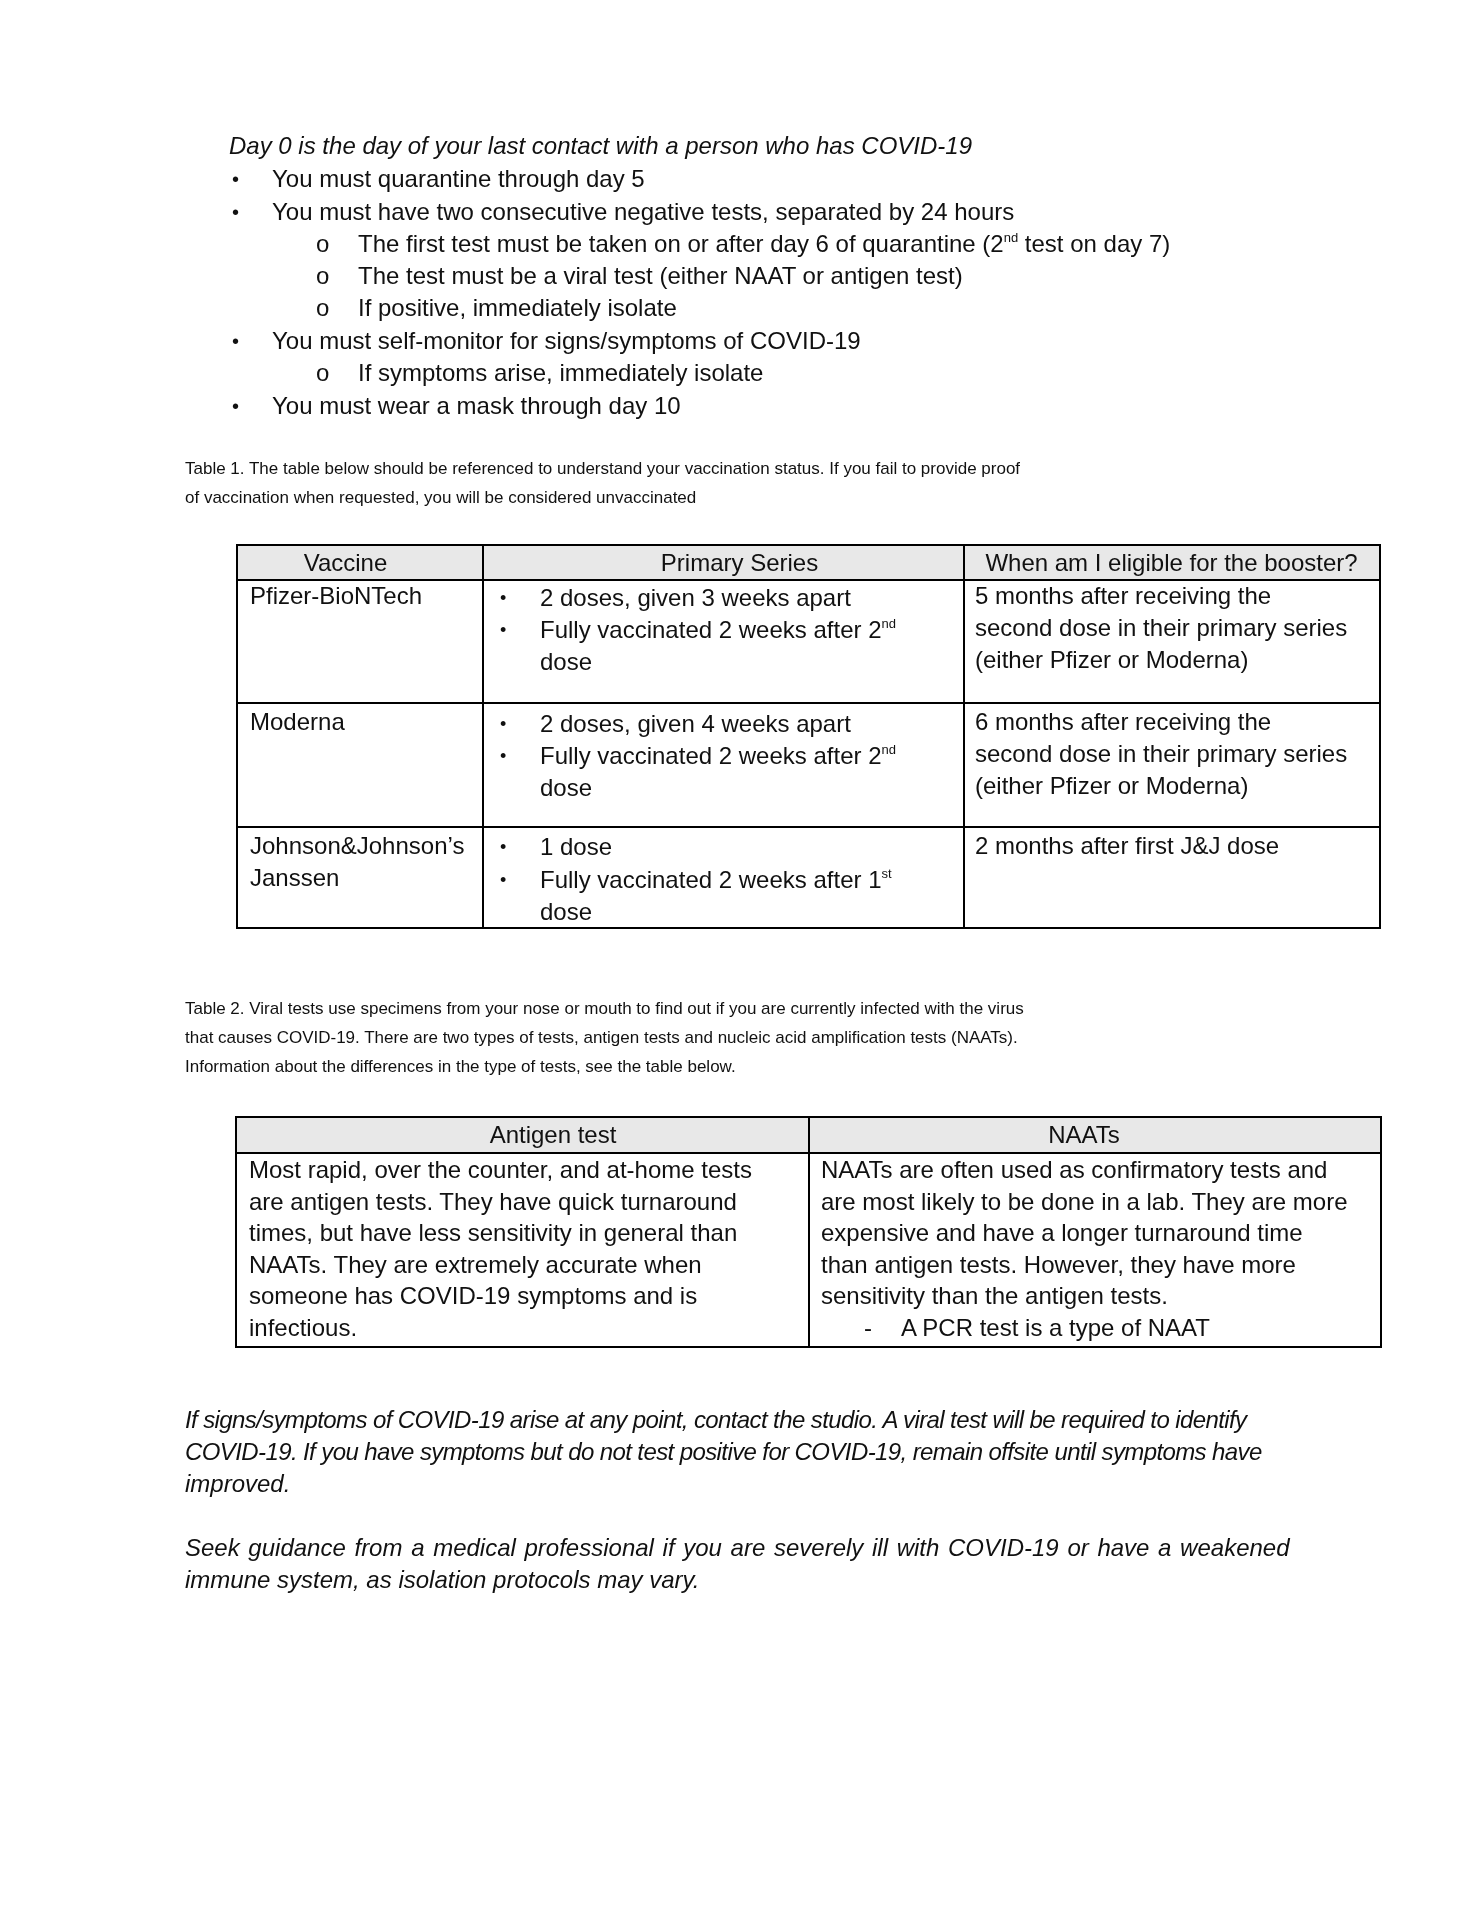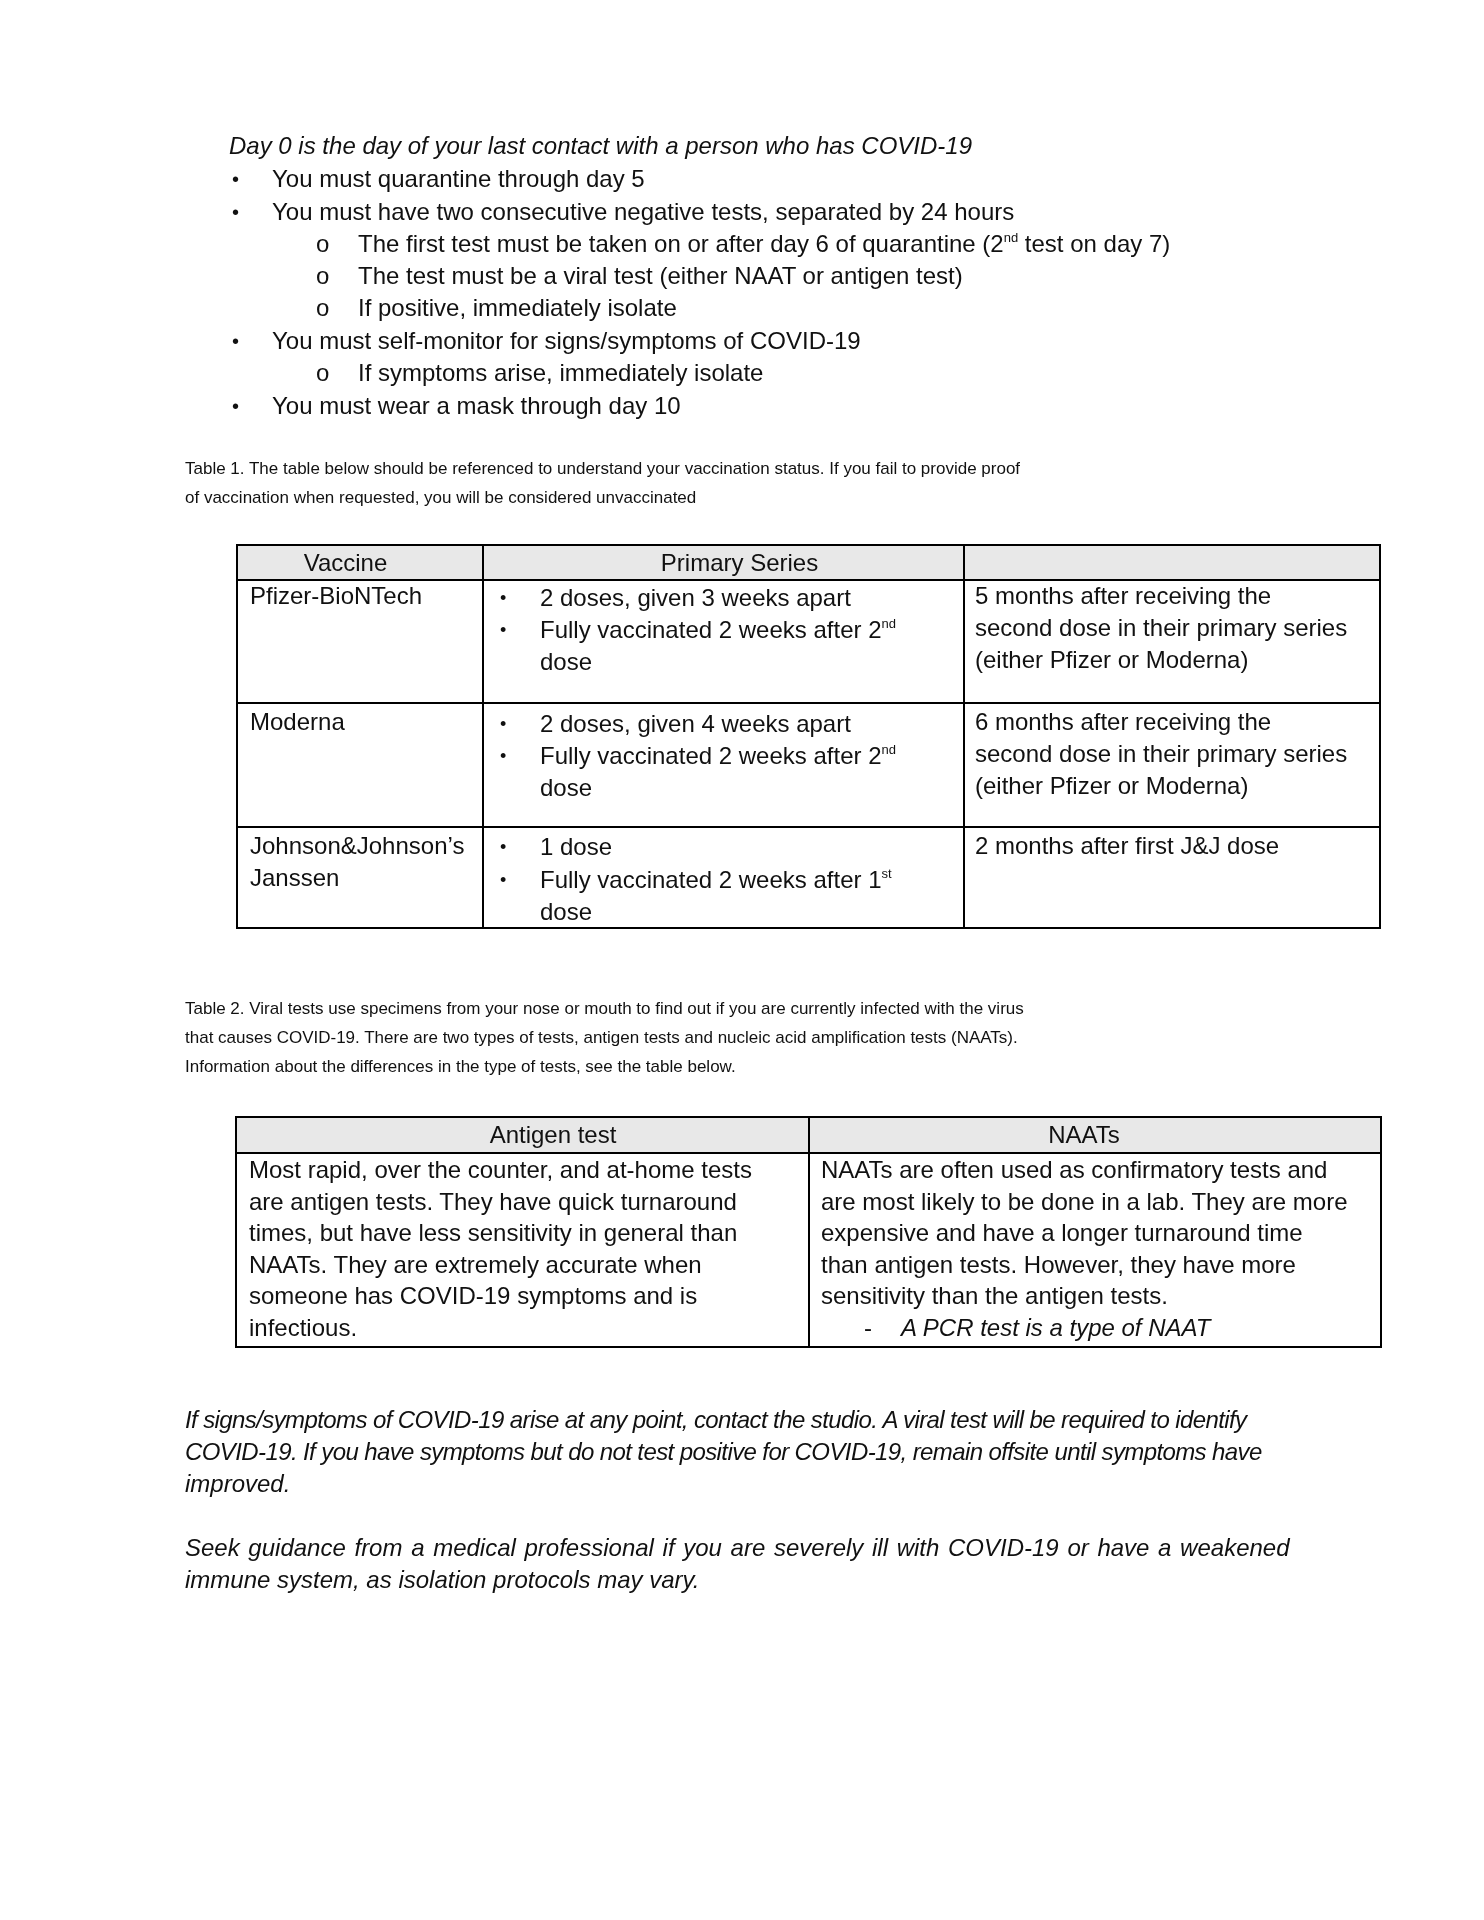--- a/index.html
+++ b/index.html
@@ -68,20 +68,21 @@
   <div class="line" style="left:272px; top:390px;">You must wear a mask through day 10</div>
 </div>
 
 <div class="caption" style="left:185px; top:454px;">Table 1. The table below should be referenced to understand your vaccination status. If you fail to provide proof</div>
 <div class="caption" style="left:185px; top:483px;">of vaccination when requested, you will be considered unvaccinated</div>
 
 <div class="t1">
   <div class="hdr">
     <div class="hdr-text" style="left:0; width:215px;">Vaccine</div>
     <div class="hdr-text" style="left:245px; width:481px;padding-left:16px;">Primary Series</div>
+    <div class="hdr-text" style="left:726px; width:415px;">When am I eligible for the booster?</div>
   </div>
   <div class="vline" style="left:244px;"></div>
   <div class="vline" style="left:725px;"></div>
   <div class="hline" style="top:156px;"></div>
   <div class="hline" style="top:280px;"></div>
 
   <div>
     <div class="cell-text" style="left:12px; top:34px;">Pfizer-BioNTech</div>
     <span class="li-dot" style="left:262px; top:36px;">•</span>
     <div class="cell-text" style="left:302px; top:36px;">2 doses, given 3 weeks apart</div>
@@ -137,21 +138,21 @@
     <div class="cell-text" style="left:12px; top:193.5px;">infectious.</div>
   </div>
 
   <div>
     <div class="cell-text" style="left:584px; top:36px;">NAATs are often used as confirmatory tests and</div>
     <div class="cell-text" style="left:584px; top:67.5px;">are most likely to be done in a lab. They are more</div>
     <div class="cell-text" style="left:584px; top:99px;">expensive and have a longer turnaround time</div>
     <div class="cell-text" style="left:584px; top:130.5px;">than antigen tests. However, they have more</div>
     <div class="cell-text" style="left:584px; top:162px;">sensitivity than the antigen tests.</div>
     <span class="cell-text" style="left:627px; top:193.5px;">-</span>
-    <div class="cell-text" style="left:664px; top:193.5px;font-style:italic;">A PCR test is a type of NAAT</div>
+    <div class="cell-text" style="left:664px; top:193.5px;">A PCR test is a type of NAAT</div>
   </div>
 </div>
 
 <div>
   <div class="closing" style="left:185px; top:1404px; letter-spacing:-0.6px;">If signs/symptoms of COVID-19 arise at any point, contact the studio. A viral test will be required to identify</div>
   <div class="closing" style="left:185px; top:1436px; letter-spacing:-0.6px;">COVID-19. If you have symptoms but do not test positive for COVID-19, remain offsite until symptoms have</div>
   <div class="closing" style="left:185px; top:1468px;">improved.</div>
 </div>
 <div>
   <div class="closing" style="left:185px; top:1532px; word-spacing:2px;">Seek guidance from a medical professional if you are severely ill with COVID-19 or have a weakened</div>

